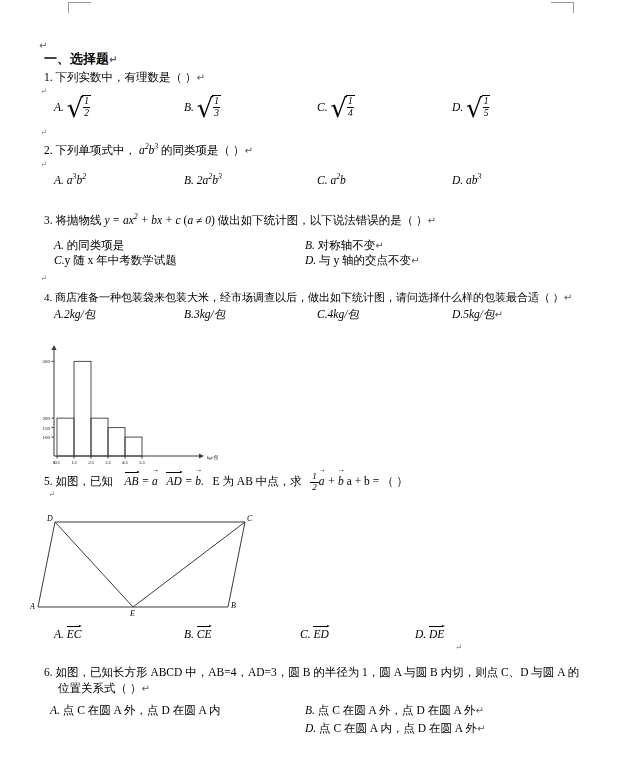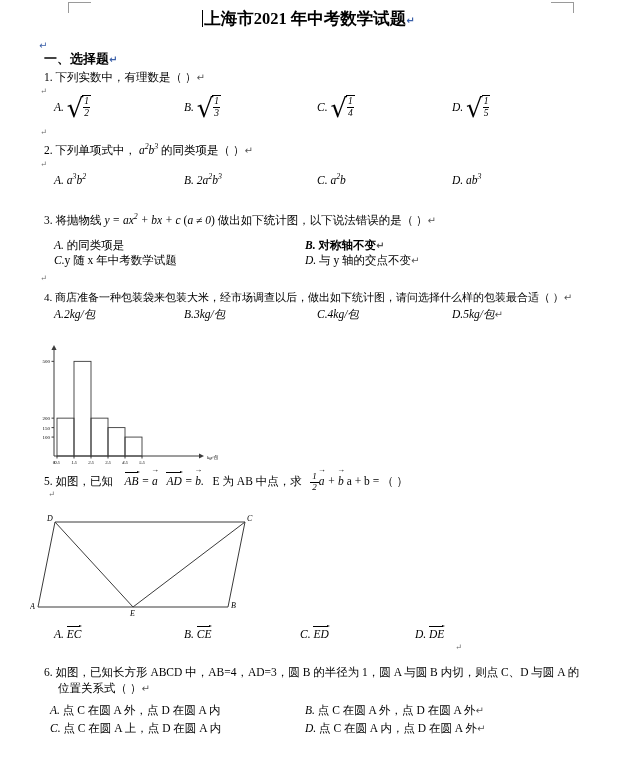--- a/index.html
+++ b/index.html
@@ -201,23 +201,20 @@
   }
 </style>
 </head>
 <body>
 
 <div class="page">
 
   <div class="corner tl"></div>
   <div class="corner tr"></div>
 
-  <div class="title">
-    <span class="cursor"></span><span>上海市2021 年中考数学试题</span><span class="pilcrow">↵</span>
-  </div>
 
   <div class="blk pilcrow" style="left:39px; top:40px;">↵</div>
 
   <div class="blk sec-head" style="left:44px; top:51px;">
     <span>一、选择题</span><span class="pilcrow">↵</span>
   </div>
 
   <div class="blk qline" style="left:44px; top:70px;">
     <span>1.</span>
     <span>下列实数中，有理数是（   ）</span><span class="pilcrow pilcrow-dark">↵</span>
@@ -274,21 +271,21 @@
     <span>3.</span>
     <span>将抛物线</span>
     <span style="font-style:italic">y&nbsp;=&nbsp;ax<sup>2</sup>&nbsp;+&nbsp;bx&nbsp;+&nbsp;c&nbsp;<span style="font-style:normal">(</span>a&nbsp;≠&nbsp;0<span style="font-style:normal">)</span></span>
     <span>做出如下统计图，以下说法错误的是（   ）</span><span class="pilcrow pilcrow-dark">↵</span>
   </div>
 
   <div class="opt" style="left:54px; top:238px;">
     <span class="lbl">A.</span>
     <span class="cn">的同类项是</span>
   </div>
-  <div class="opt" style="left:305px; top:238px;font-weight:bold;">
+  <div class="opt" style="left:305px; top:238px;">
     <span class="lbl">B.</span>
     <span class="cn">对称轴不变</span><span class="pilcrow pilcrow-dark">↵</span>
   </div>
   <div class="opt" style="left:54px; top:253px;">
     <span class="lbl">C.</span><span class="cn">y 随 x 年中考数学试题</span>
   </div>
   <div class="opt" style="left:305px; top:253px;">
     <span class="lbl">D.</span>
     <span class="cn">与 y 轴的交点不变</span><span class="pilcrow pilcrow-dark">↵</span>
   </div>
@@ -409,22 +406,18 @@
   </div>
 
   <div class="opt" style="left:50px; top:703px;">
     <span class="lbl">A.</span>
     <span class="cn">点 C 在圆 A 外，点 D 在圆 A 内</span>
   </div>
   <div class="opt" style="left:305px; top:703px;">
     <span class="lbl">B.</span>
     <span class="cn">点 C 在圆 A 外，点 D 在圆 A 外</span><span class="pilcrow pilcrow-dark">↵</span>
   </div>
-  <div class="opt" style="left:50px; top:721px;">
-    <span class="lbl">C.</span>
-    <span class="cn">点 C 在圆 A 上，点 D 在圆 A 内</span>
-  </div>
   <div class="opt" style="left:305px; top:721px;">
     <span class="lbl">D.</span>
     <span class="cn">点 C 在圆 A 内，点 D 在圆 A 外</span><span class="pilcrow pilcrow-dark">↵</span>
   </div>
 
 </div>
 
 </body></html>

